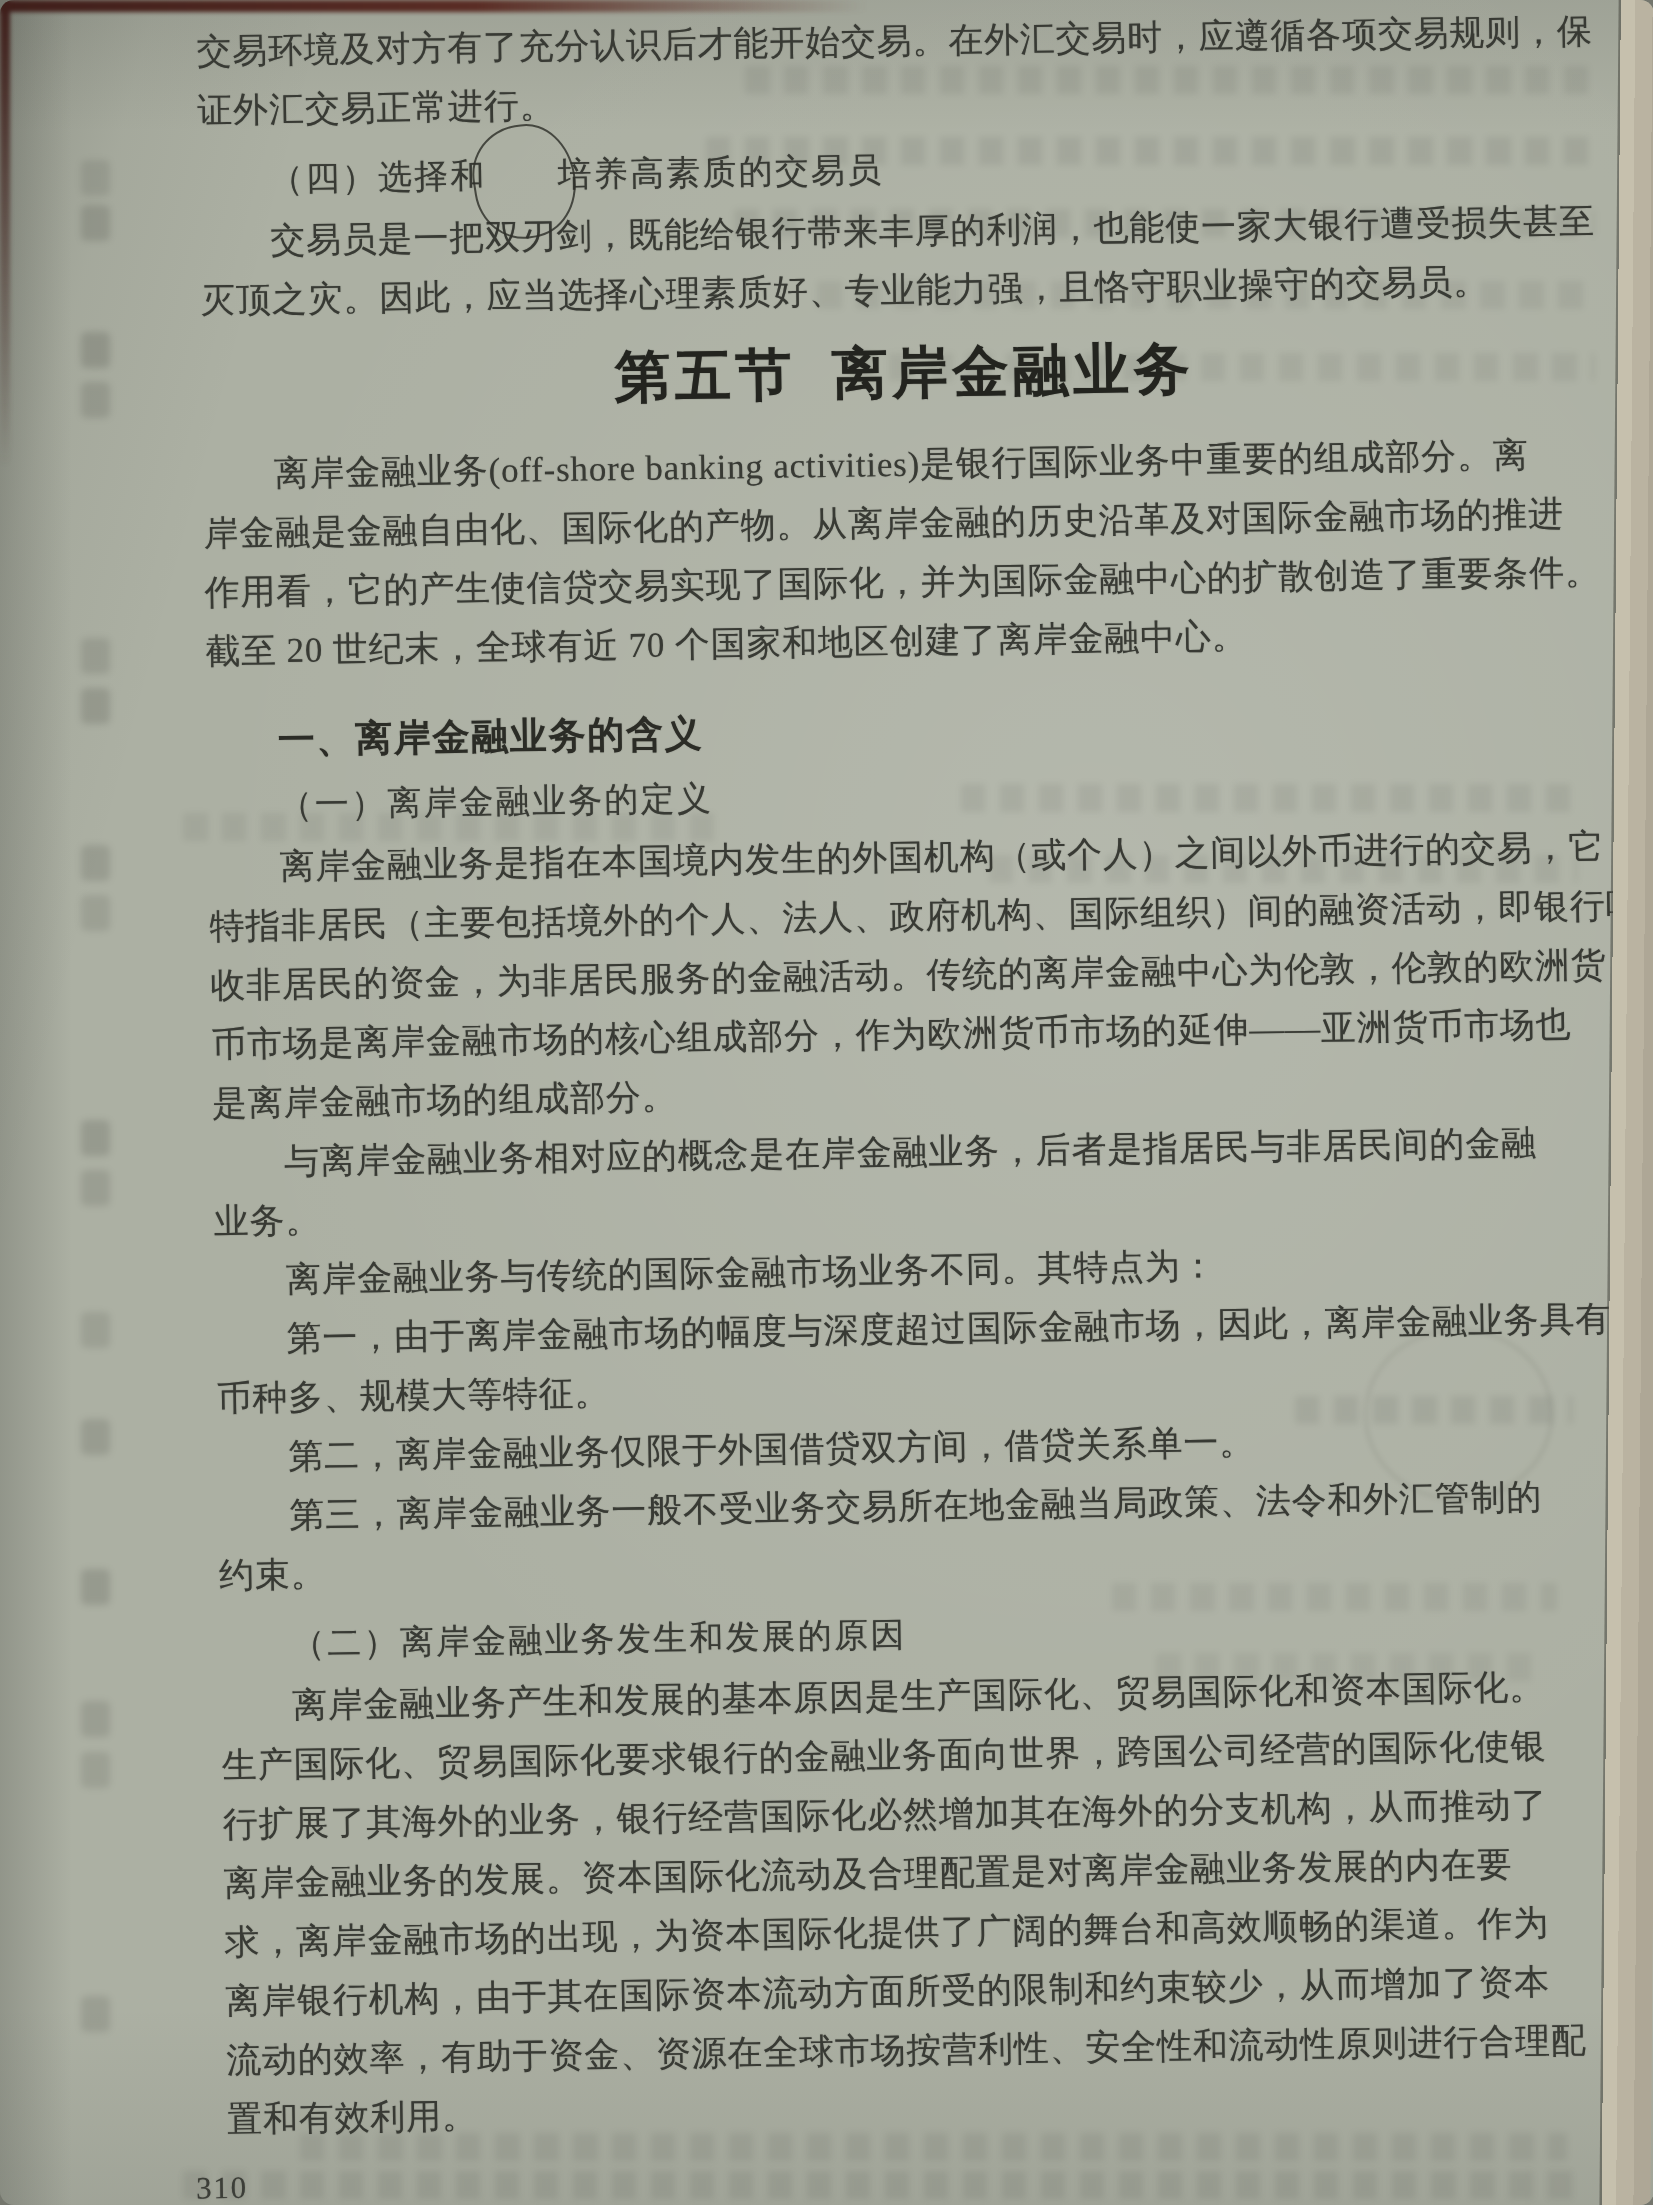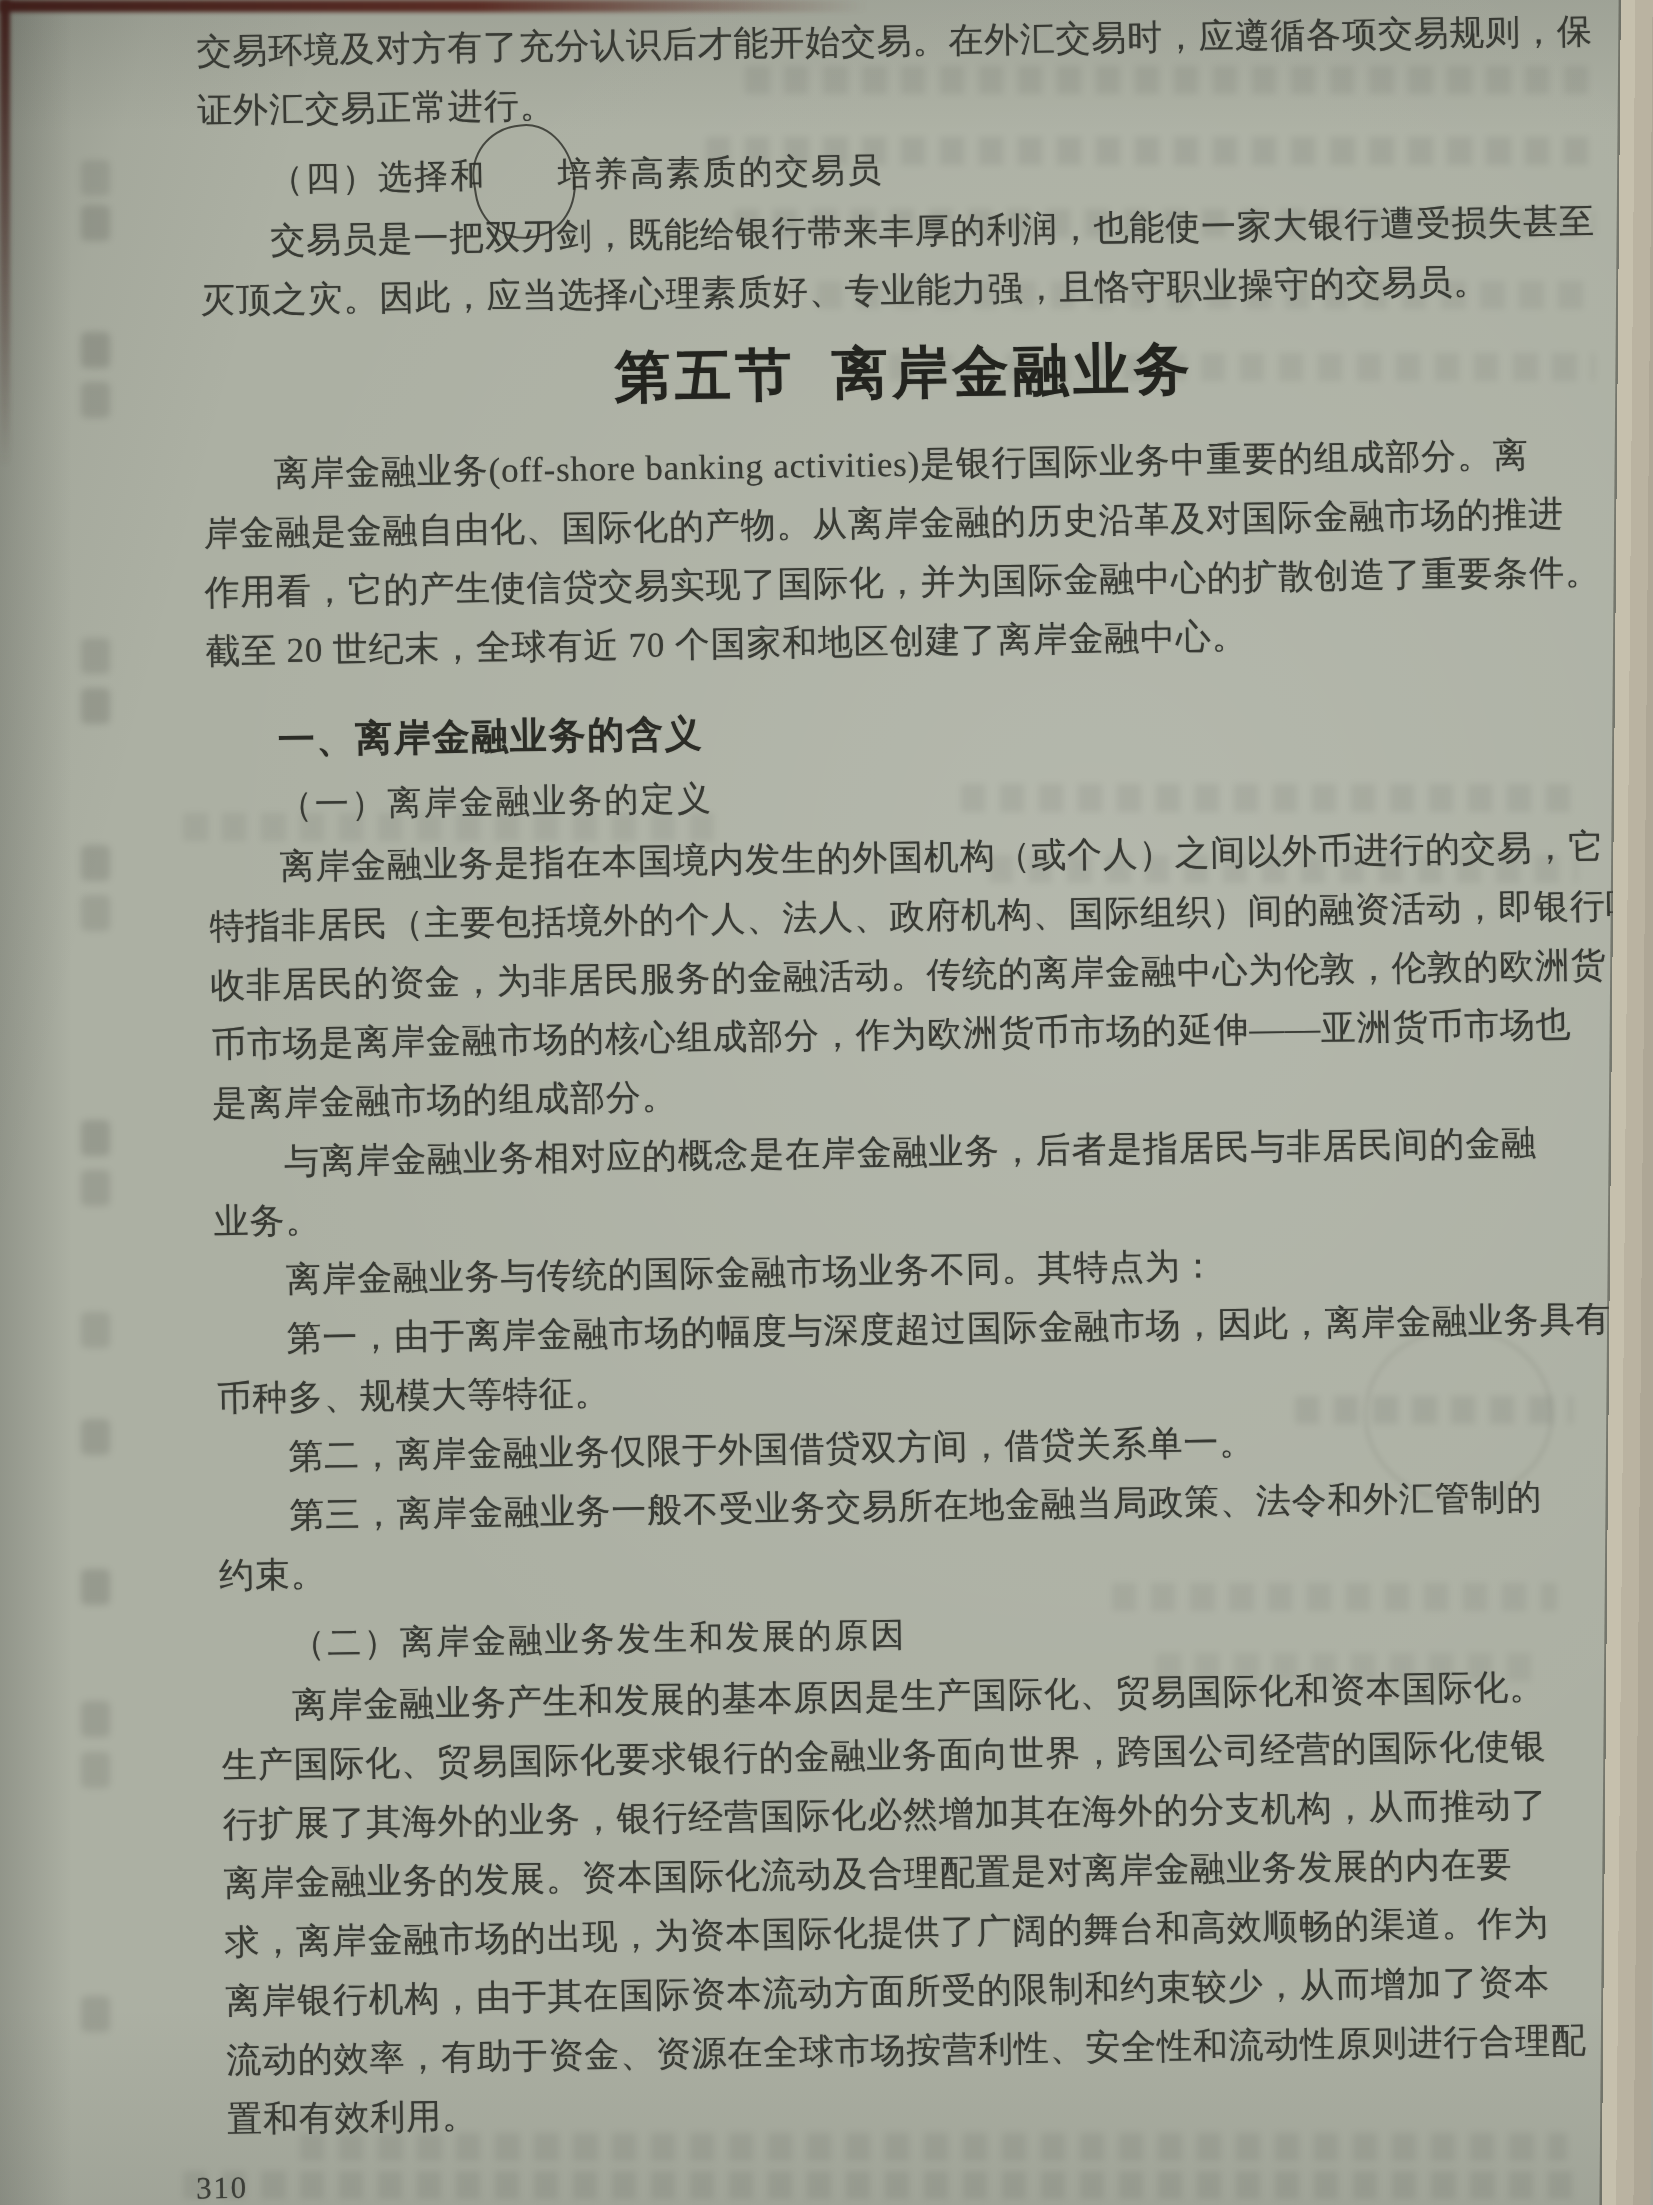--- a/index.html
+++ b/index.html
@@ -8,20 +8,21 @@
     position:relative;
     width:1654px;height:2205px;
     overflow:hidden;
     background:
       radial-gradient(ellipse 1278px 1501px at 66% 40%, rgba(255,255,255,0.10), rgba(255,255,255,0) 70%),
       linear-gradient(105deg, rgba(30,32,28,0.18) 0%, rgba(30,32,28,0.05) 7%, rgba(30,32,28,0) 15%),
       linear-gradient(to bottom, rgba(40,42,38,0.10) 0%, rgba(40,42,38,0) 6%),
       linear-gradient(to top, rgba(40,42,38,0.09) 0%, rgba(40,42,38,0) 9%),
       #acb0a3;
     font-family:"Liberation Serif","DejaVu Serif",serif;
+    border-radius:14px;
   }
   
   .spine-shadow{position:absolute;left:0;top:0;bottom:0;width:72px;z-index:1;
     background:linear-gradient(to right,rgba(40,42,38,0.20),rgba(40,42,38,0));}
   .edge-top{position:absolute;left:0;top:0;width:867px;height:12.2px;z-index:4;
     background:linear-gradient(to right,#3f1f1b,#5a2d25 55%,rgba(90,45,37,0));filter:blur(2.2px);}
   .edge-left{position:absolute;left:0;top:0;width:10px;height:467px;z-index:4;
     background:linear-gradient(to bottom,#3f1f1b,rgba(63,31,27,0));filter:blur(2.2px);}
   .page-edge{position:absolute;top:-11px;right:-5.6px;width:51px;height:2234px;z-index:3;
     transform:rotate(0.5deg);

